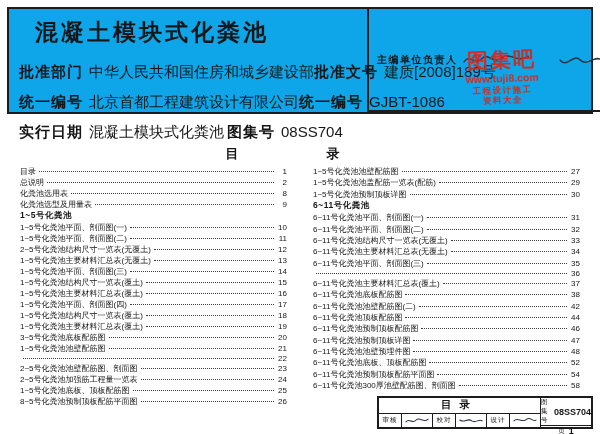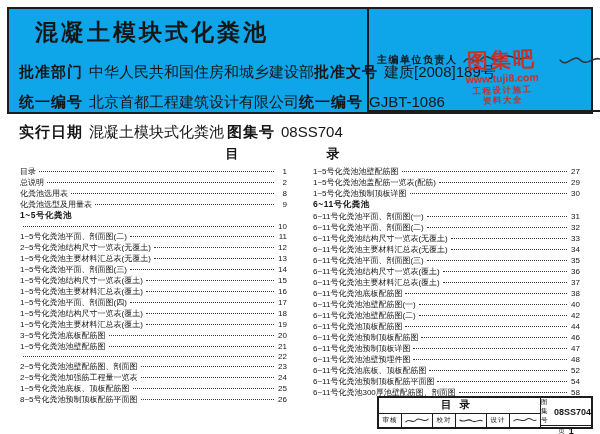--- a/index.html
+++ b/index.html
@@ -158,20 +158,21 @@
         </div>
         <div class="toc-row">
           <span class="t">化粪池选型及用量表</span>
           <span class="leader"></span>
           <span class="p">9</span>
         </div>
         <div class="toc-row toc-sec">
           <span class="t">1~5号化粪池</span>
         </div>
         <div class="toc-row">
+          <span class="t">1~5号化粪池平面、剖面图(一)</span>
           <span class="leader"></span>
           <span class="p">10</span>
         </div>
         <div class="toc-row">
           <span class="t">1~5号化粪池平面、剖面图(二)</span>
           <span class="leader"></span>
           <span class="p">11</span>
         </div>
         <div class="toc-row">
           <span class="t">2~5号化粪池结构尺寸一览表(无覆土)</span>
@@ -286,38 +287,32 @@
           <span class="t">6~11号化粪池主要材料汇总表(无覆土)</span>
           <span class="leader"></span>
           <span class="p">34</span>
         </div>
         <div class="toc-row">
           <span class="t">6~11号化粪池平面、剖面图(三)</span>
           <span class="leader"></span>
           <span class="p">35</span>
         </div>
         <div class="toc-row">
-          <span class="t">6~11号化粪池结构尺寸一览表(覆土)</span>
           <span class="leader"></span>
           <span class="p">36</span>
         </div>
         <div class="toc-row">
           <span class="t">6~11号化粪池主要材料汇总表(覆土)</span>
           <span class="leader"></span>
           <span class="p">37</span>
         </div>
         <div class="toc-row">
           <span class="t">6~11号化粪池底板配筋图</span>
           <span class="leader"></span>
           <span class="p">38</span>
-        </div>
-        <div class="toc-row">
-          <span class="t">6~11号化粪池池壁配筋图(一)</span>
-          <span class="leader"></span>
-          <span class="p">40</span>
         </div>
         <div class="toc-row">
           <span class="t">6~11号化粪池池壁配筋图(二)</span>
           <span class="leader"></span>
           <span class="p">42</span>
         </div>
         <div class="toc-row">
           <span class="t">6~11号化粪池顶板配筋图</span>
           <span class="leader"></span>
           <span class="p">44</span>

